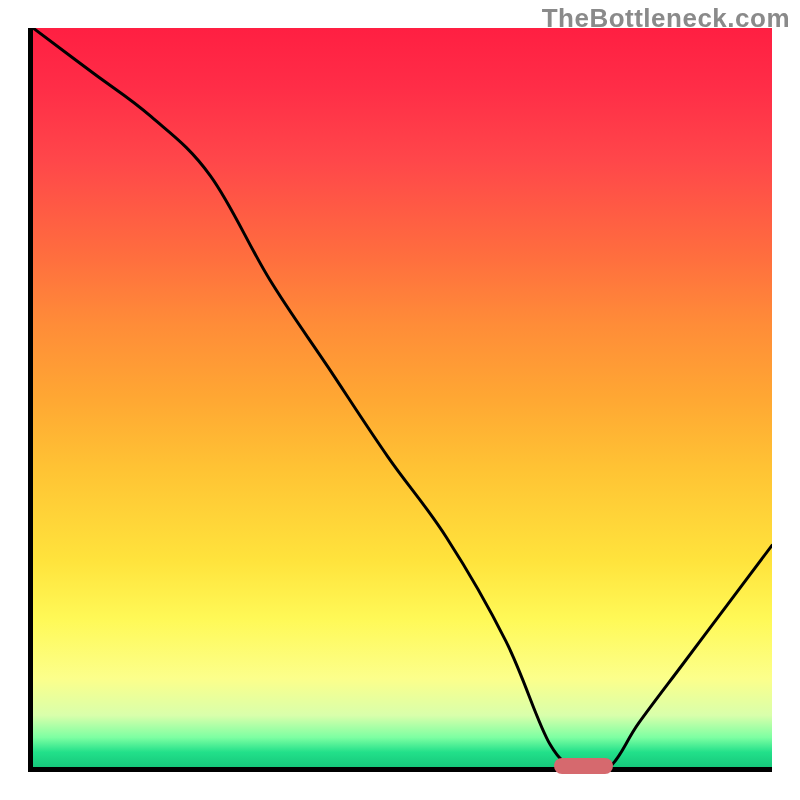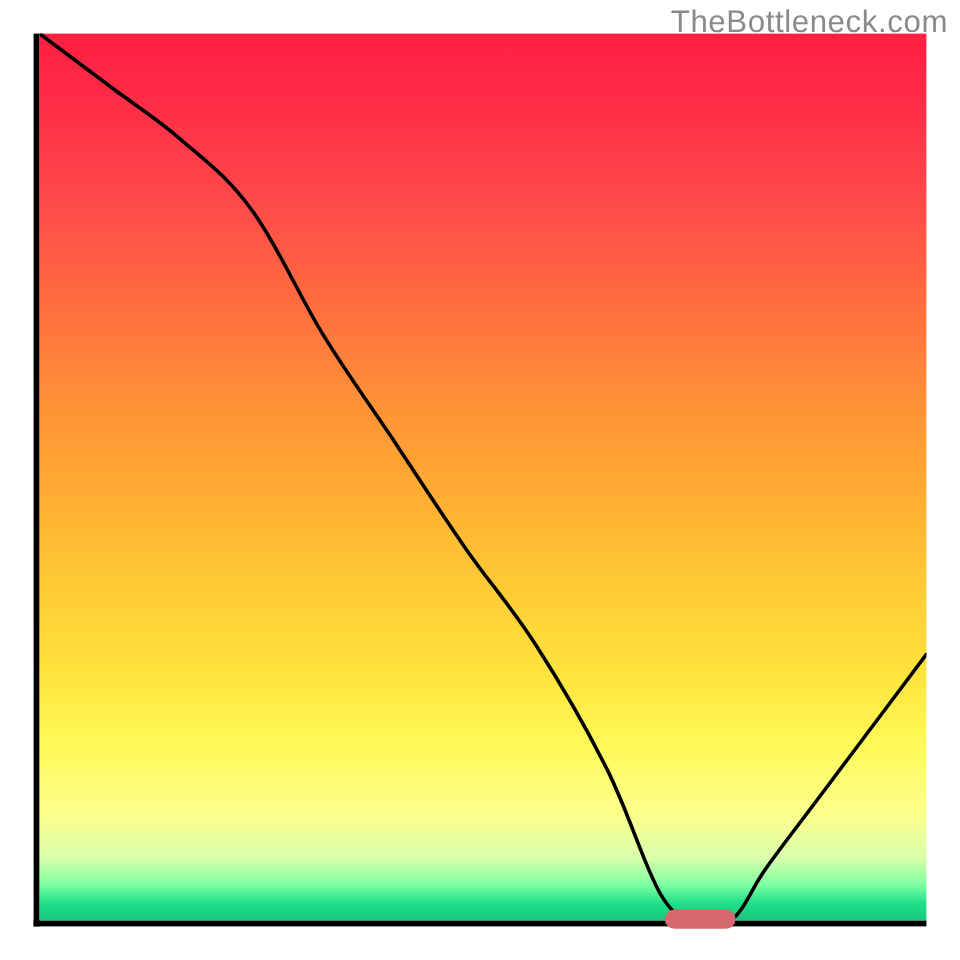--- a/index.html
+++ b/index.html
@@ -15,21 +15,21 @@
     width: 800px;
     height: 800px;
   }
   .watermark {
     position: absolute;
     top: 3px;
     right: 10px;
     font-size: 26px;
     color: #8a8a8a;
     letter-spacing: 0.5px;
-    font-weight: 400;
+    font-weight: 700;
     z-index: 5;
   }
   .plot-area {
     position: absolute;
     left: 28px;
     top: 28px;
     width: 744px;
     height: 744px;
     box-sizing: border-box;
     border: 5px solid #000000;

